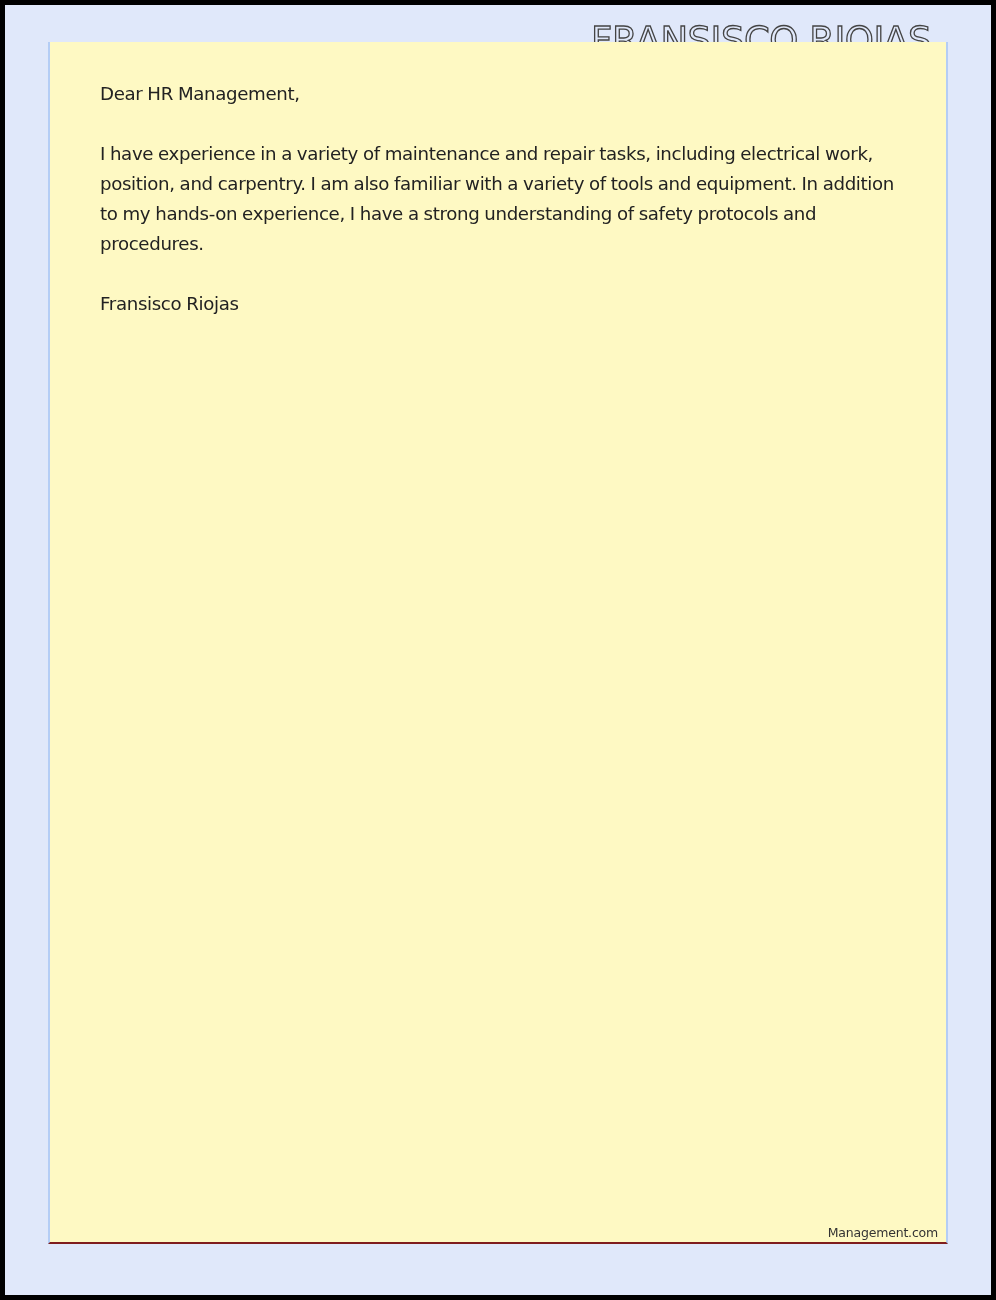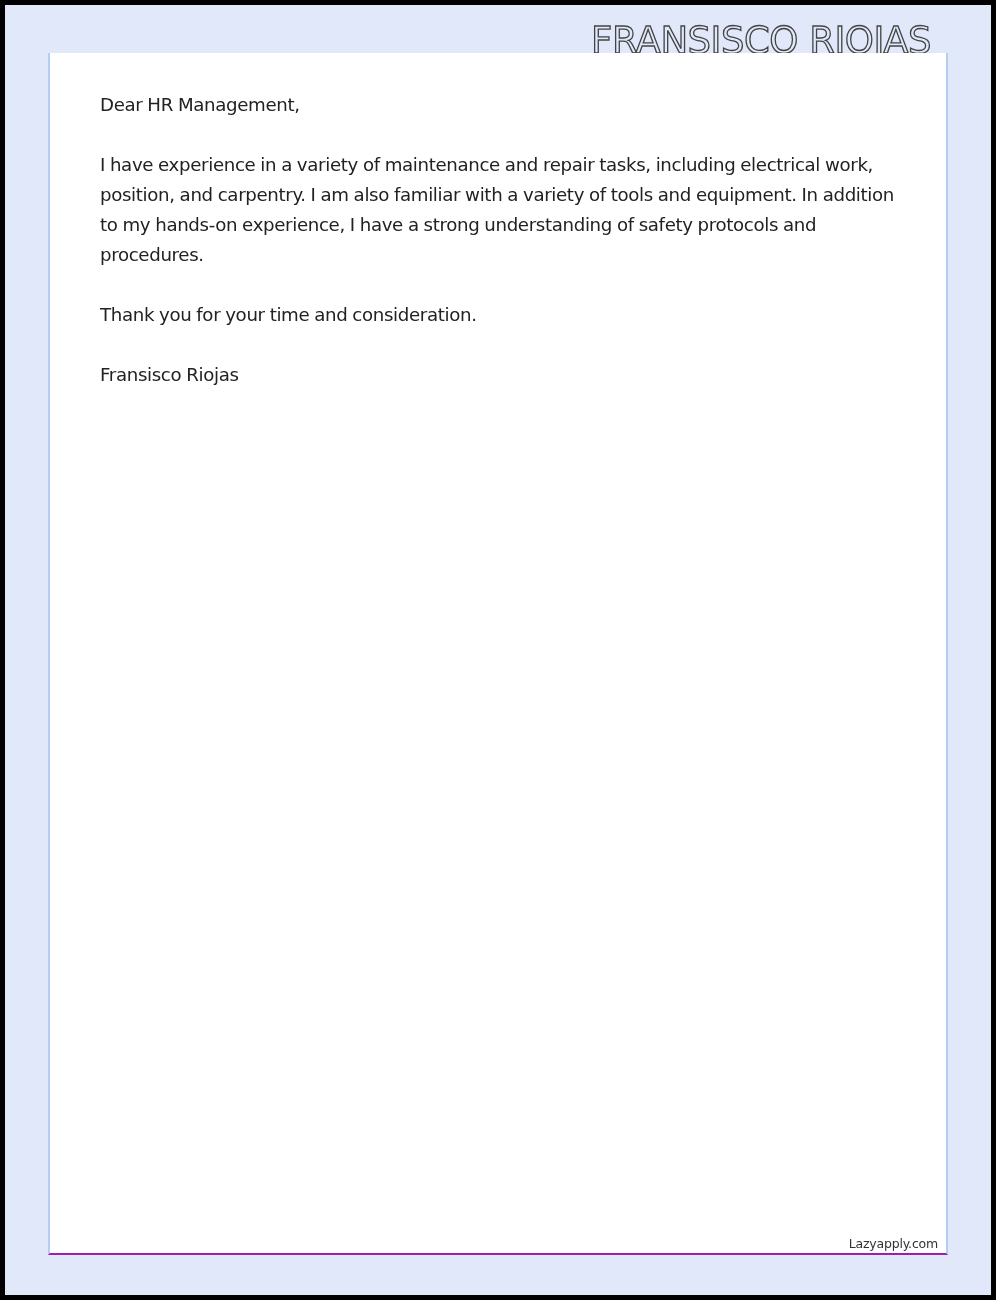--- a/index.html
+++ b/index.html
@@ -39,27 +39,27 @@
       position: absolute;
       left: 48px;
       top: 55px;
       width: 900px;
       height: 5px;
       background: #000;
     }
     .page {
       position: absolute;
       left: 48px;
-      top: 53px;
+      top: 42px;
       width: 896px;
       height: 1200px;
-      background: #ffffff;
+      background: #fef9c3;
       border-left: 2px solid #b4cdf5;
       border-right: 2px solid #b4cdf5;
-      border-bottom: 2px solid #a21caf;
+      border-bottom: 2px solid #7f1d1d;
     }
     .letter {
       position: absolute;
       left: 50px;
       top: 37px;
       width: 800px;
       font-family: "DejaVu Sans", sans-serif;
       font-size: 18.2px;
       line-height: 30px;
       color: #222;
@@ -92,17 +92,16 @@
 <div class="frame">
   <div class="header-name">FRANSISCO RIOJAS</div>
 </div>
 
 <div class="top-bar"></div>
 
 <div class="page">
   <div class="letter">
     <p>Dear HR Management,</p>
     <p>I have experience in a variety of maintenance and repair tasks, including electrical work, position, and carpentry. I am also familiar with a variety of tools and equipment. In addition to my hands-on experience, I have a strong understanding of safety protocols and procedures.</p>
-    <p>Thank you for your time and consideration.</p>
     <p class="tight">Fransisco Riojas</p>
   </div>
-  <div class="footer-brand">Lazyapply.com</div>
+  <div class="footer-brand">Management.com</div>
 </div>
 
 </body></html>

